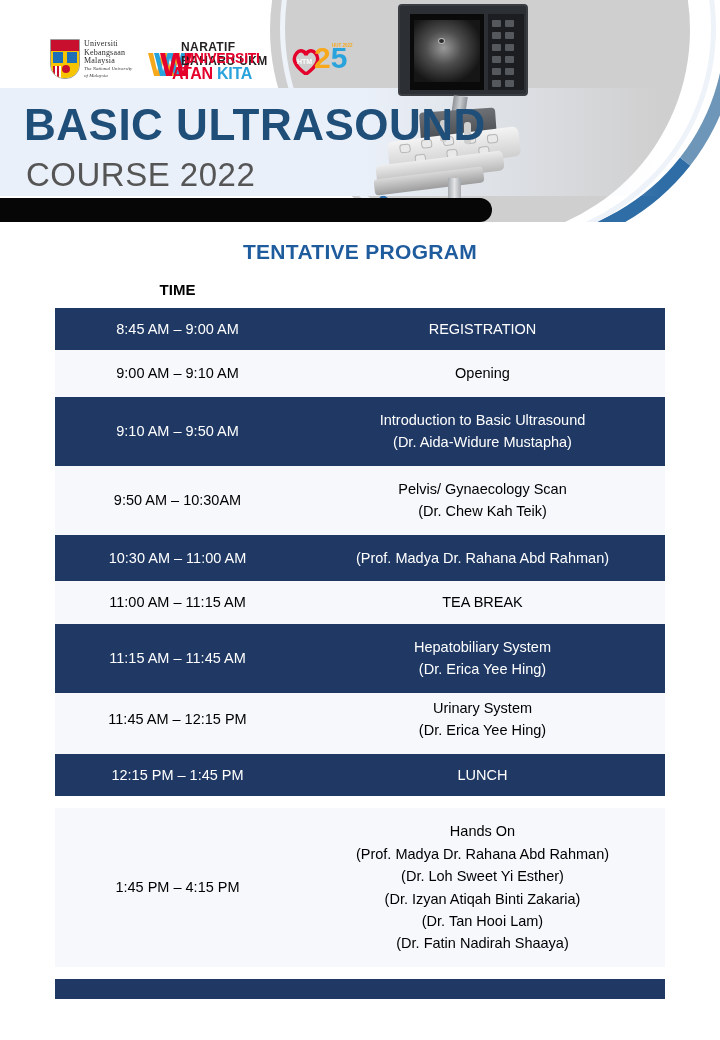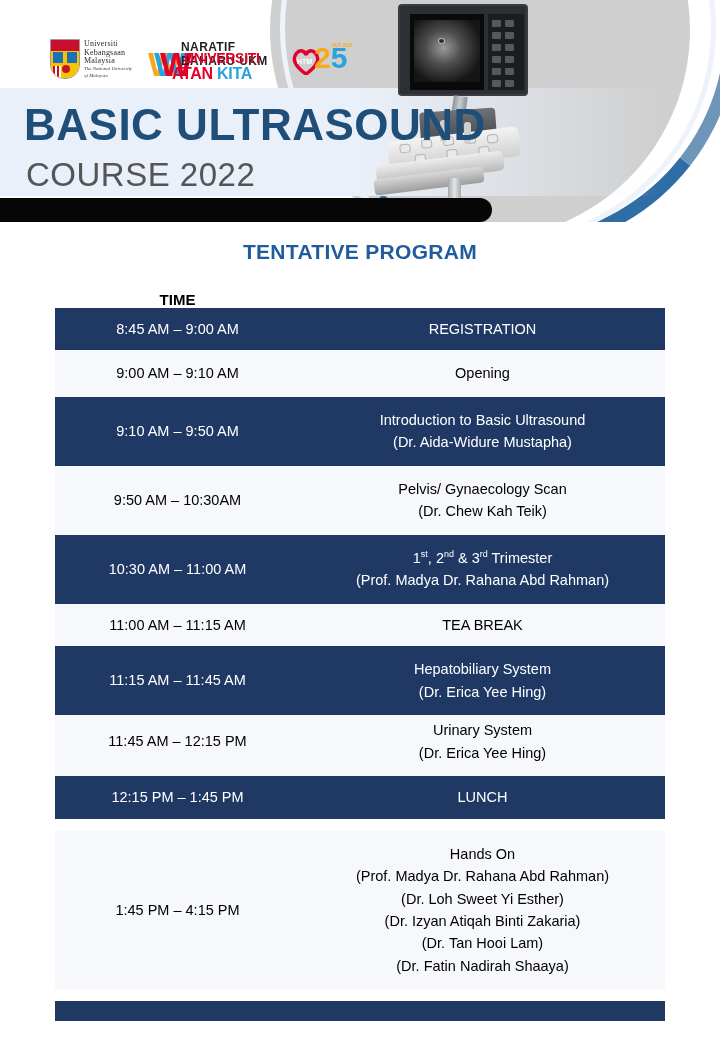--- a/index.html
+++ b/index.html
@@ -151,21 +151,21 @@
   
   .program-title {
     position: absolute; left: 0; top: 240px; width: 720px; text-align: center;
     font-size: 21px; font-weight: bold; color: #1f5c9e; letter-spacing: 0.3px;
   }
   .sect-bg {
     position: absolute; left: 0; top: 222px; width: 720px; height: 78px;
     background: #eaf0f9; z-index: -1;
   }
   .table-wrap { position: absolute; left: 55px; top: 281px; width: 610px; }
-  .thead { display: flex; height: 27px; align-items: flex-end; }
+  .thead { display: flex; height: 27px; align-items: flex-start; }
   .th {
     font-size: 15px; font-weight: bold; color: #000000; text-align: center;
   }
   .col-time { width: 245px; }
   .col-topic { width: 365px; }
   .row { display: flex; align-items: center; }
   .row.dark { background: #1f3864; color: #ffffff; }
   .row.light { background: #f6f8fc; color: #000000; }
   .cell { font-size: 14.5px; text-align: center; line-height: 1.55; padding: 0 4px; }
   .cell.time { width: 245px; }
@@ -302,21 +302,20 @@
         <div class="row light" style="padding-top: 12px; padding-bottom: 12px;">
           <div class="cell time">9:50 AM – 10:30AM</div>
           <div class="cell topic">
             <span class="ln">Pelvis/ Gynaecology Scan</span>
             <span class="ln">(Dr. Chew Kah Teik)</span>
           </div>
         </div>
         <div class="row dark" style="padding-top: 12px; padding-bottom: 12px;">
           <div class="cell time">10:30 AM – 11:00 AM</div>
           <div class="cell topic">
-            <span class="ln">1<sup>st</sup>, 2<sup>nd</sup> &amp; 3<sup>rd</sup> Trimester</span>
             <span class="ln">(Prof. Madya Dr. Rahana Abd Rahman)</span>
           </div>
         </div>
         <div class="row light" style="padding-top: 10px; padding-bottom: 10px;">
           <div class="cell time">11:00 AM – 11:15 AM</div>
           <div class="cell topic">
             <span class="ln">TEA BREAK</span>
           </div>
         </div>
         <div class="row dark" style="padding-top: 12px; padding-bottom: 12px;">

